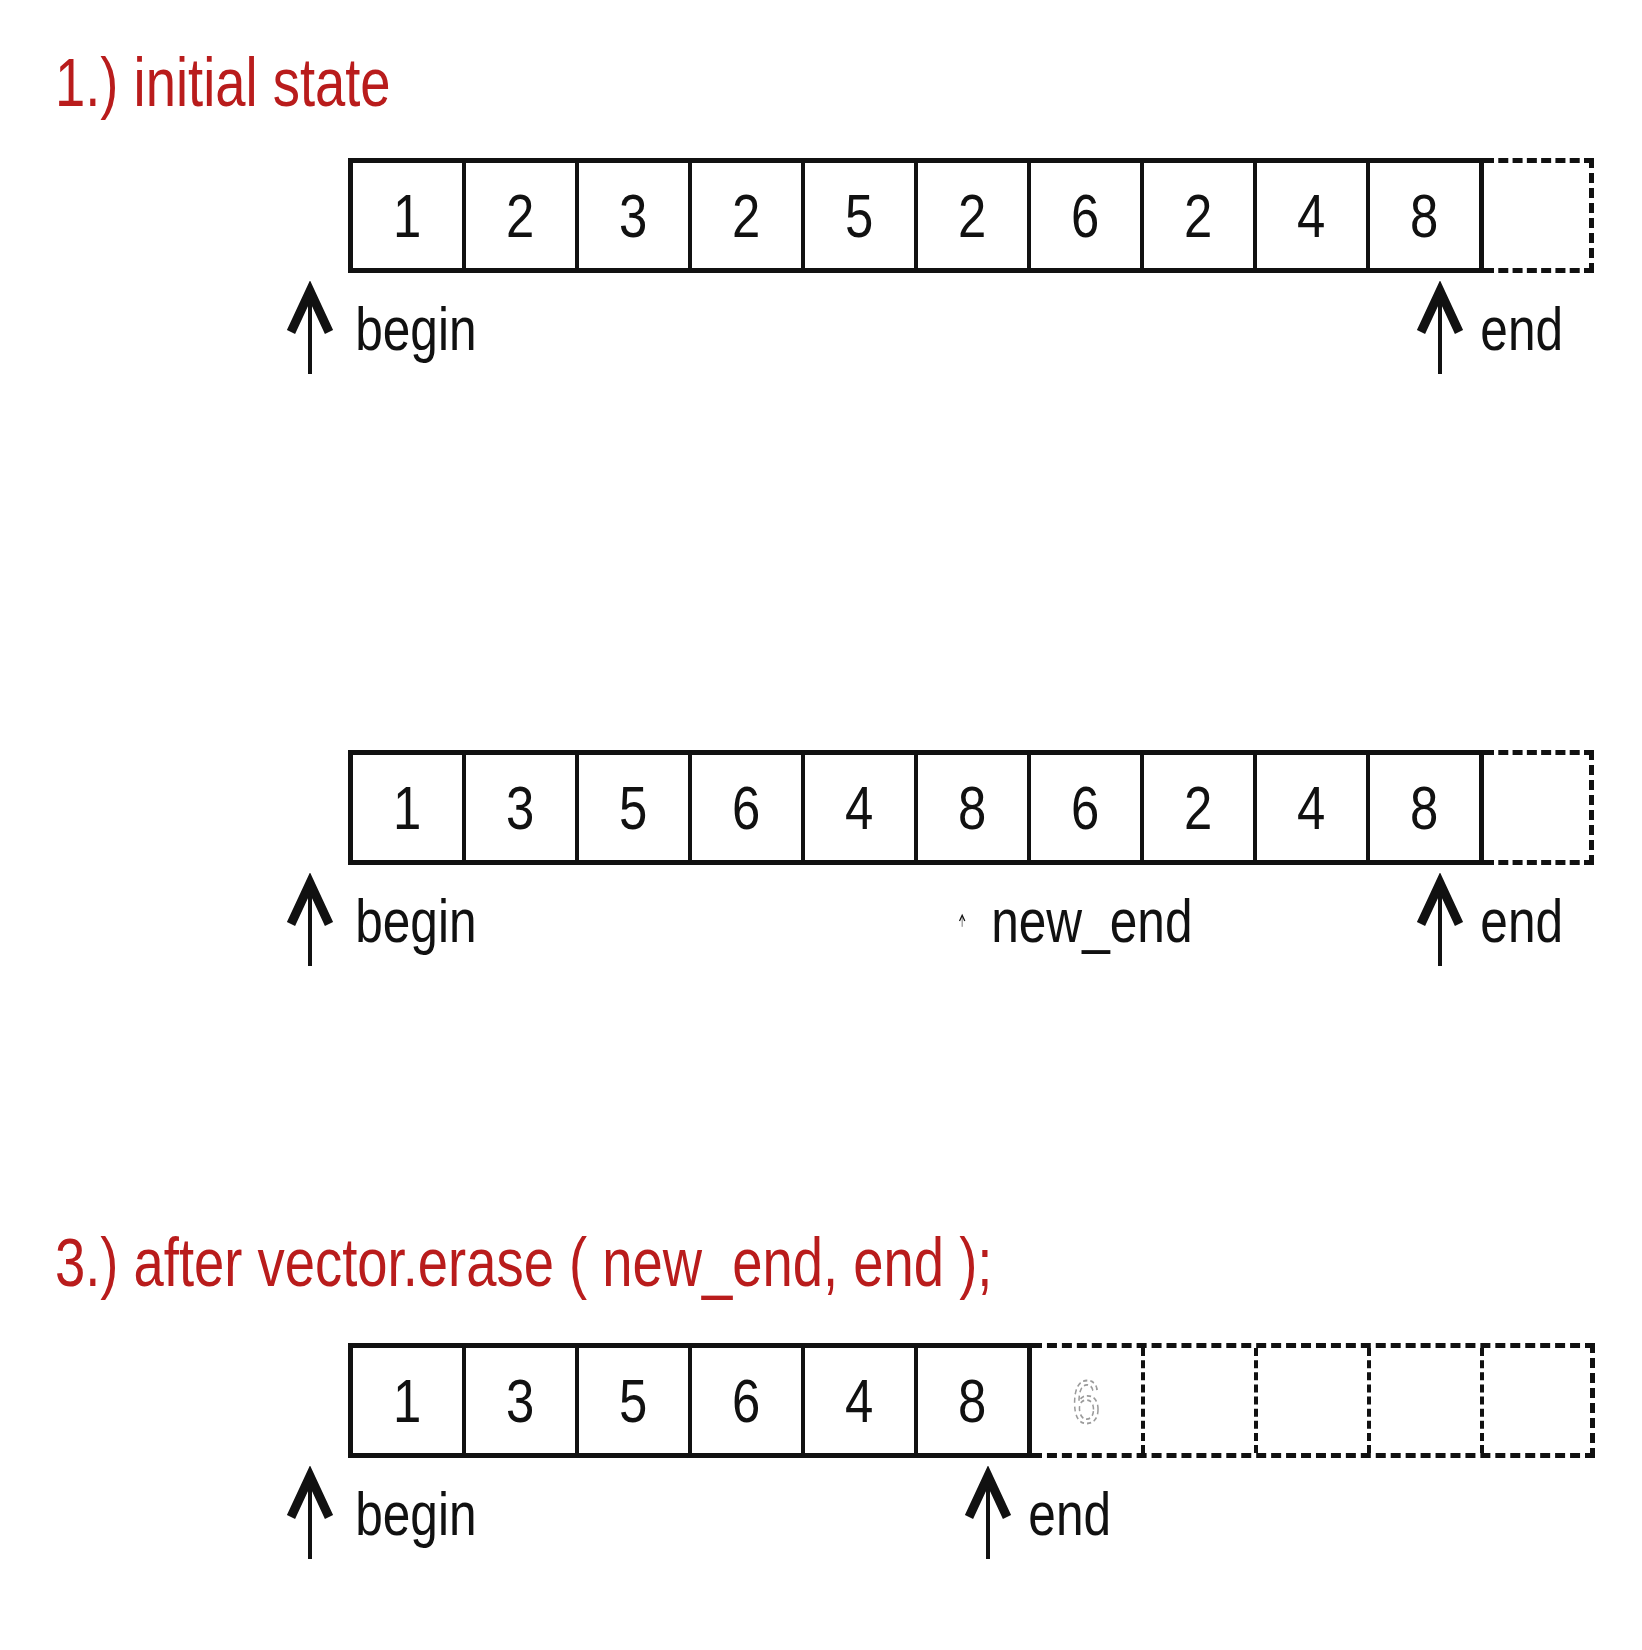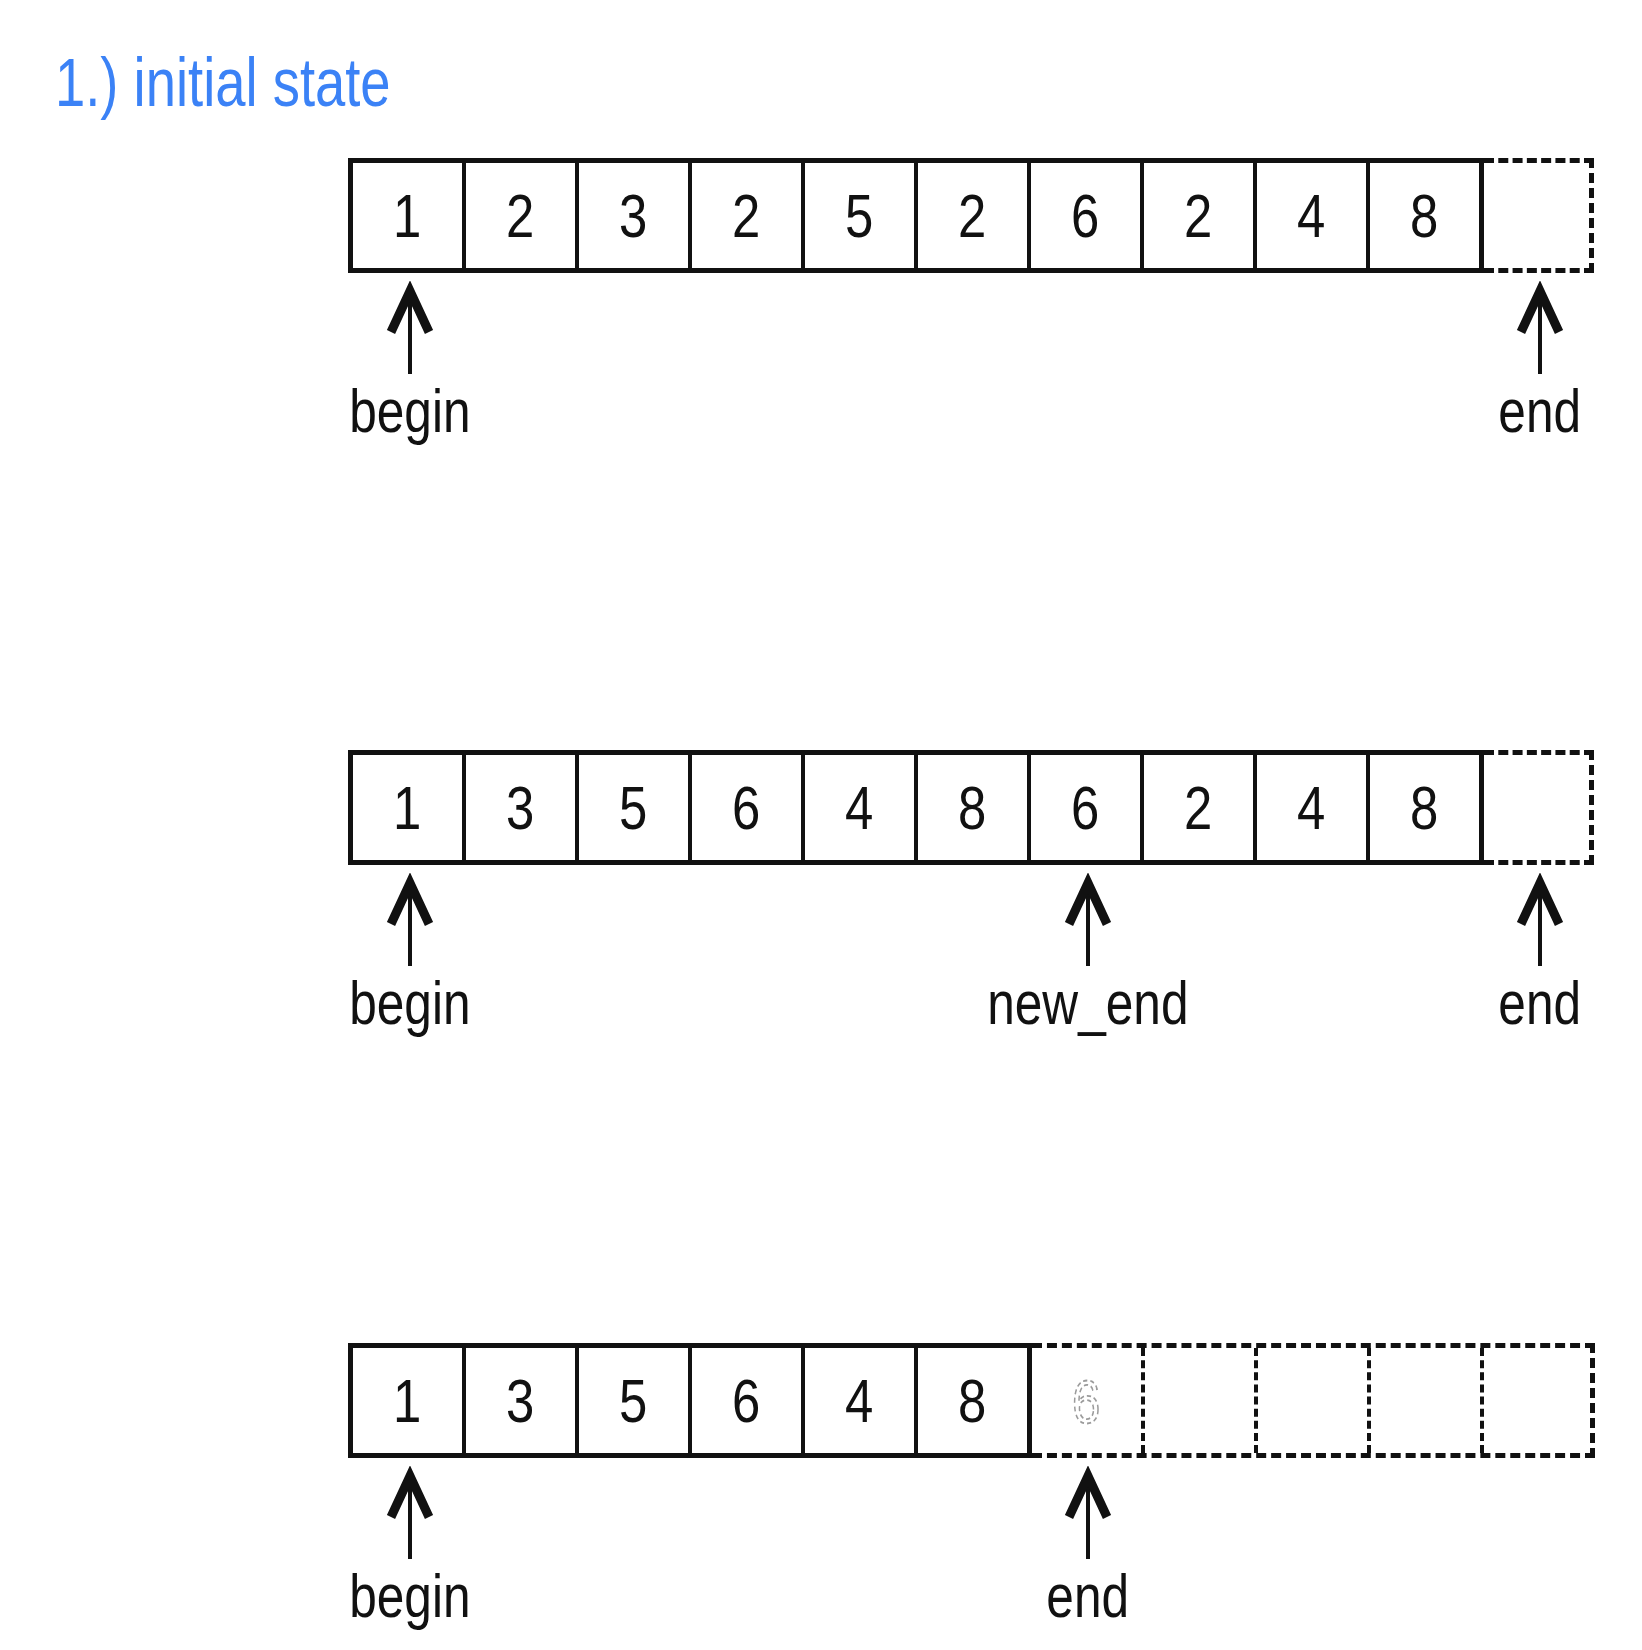--- a/index.html
+++ b/index.html
@@ -1,21 +1,21 @@
 <!DOCTYPE html>
 <html><head>
 <meta charset="utf-8">
 <style>
   html,body{margin:0;padding:0;background:#ffffff;}
   #canvas{
     position:relative;width:1642px;height:1650px;background:#ffffff;
     font-family:"Liberation Sans",sans-serif;color:#111;overflow:hidden;
   }
   .title{
-    position:absolute;left:55px;font-size:68px;line-height:1;white-space:nowrap;color:#3b82f6;
+    position:absolute;left:55px;font-size:68px;line-height:1;white-space:nowrap;color:#b91c1c;
   }
   .condense{display:inline-block;transform:scaleX(0.8);transform-origin:0 50%;}
   .array-row{position:absolute;left:348px;display:flex;align-items:flex-start;}
   .solid-box{display:flex;border:5px solid #111;height:115px;box-sizing:border-box;background:#fff;}
   .cell{
     width:113px;box-sizing:border-box;border-right:4px solid #111;
     display:flex;align-items:center;justify-content:center;
   }
   .cell:last-child{width:109px;border-right:none;}
   .digit{
@@ -29,21 +29,21 @@
   .dash-region{
     display:flex;height:115px;box-sizing:border-box;
     border-top:5px dashed #111;border-right:5px dashed #111;border-bottom:5px dashed #111;
   }
   .dash-sub{
     width:113px;box-sizing:border-box;border-right:4px dashed #111;
     display:flex;align-items:center;justify-content:center;
   }
   .dash-sub:last-child{border-right:none;width:106px;}
   .pointer{
-    position:absolute;width:260px;display:flex;flex-direction:column;align-items:center;
+    position:absolute;width:260px;display:flex;flex-direction:row;align-items:center;
   }
   .pointer svg{display:block;}
   .ptr-label{
     margin-top:2px;font-size:62px;line-height:1.08;white-space:nowrap;
     display:inline-block;transform:scaleX(0.8);transform-origin:50% 0;color:#111;
   }
   .arrow-line{stroke:#111;stroke-width:4;}
   .arrow-head{stroke:#111;stroke-width:9;fill:none;}
 </style>
 </head>
@@ -158,20 +158,23 @@
       </div>
       <div class="pointer" style="left: 1410px; top: 873px;">
         <svg viewBox="0 0 60 95" width="60" height="95">
           <line x1="30" y1="16" x2="30" y2="93" class="arrow-line"></line>
           <polyline points="11,51 30,10 49,51" class="arrow-head"></polyline>
         </svg>
         <span class="ptr-label">end</span>
       </div>
     </div>
 
+  <div class="title" style="top:1228px">
+    <span class="condense">3.) after vector.erase ( new_end, end );</span>
+  </div>
   <div class="array-row" style="top:1343px">
       <div class="solid-box">
         <div class="cell">
           <span class="digit">1</span>
         </div>
         <div class="cell">
           <span class="digit">3</span>
         </div>
         <div class="cell">
           <span class="digit">5</span>

